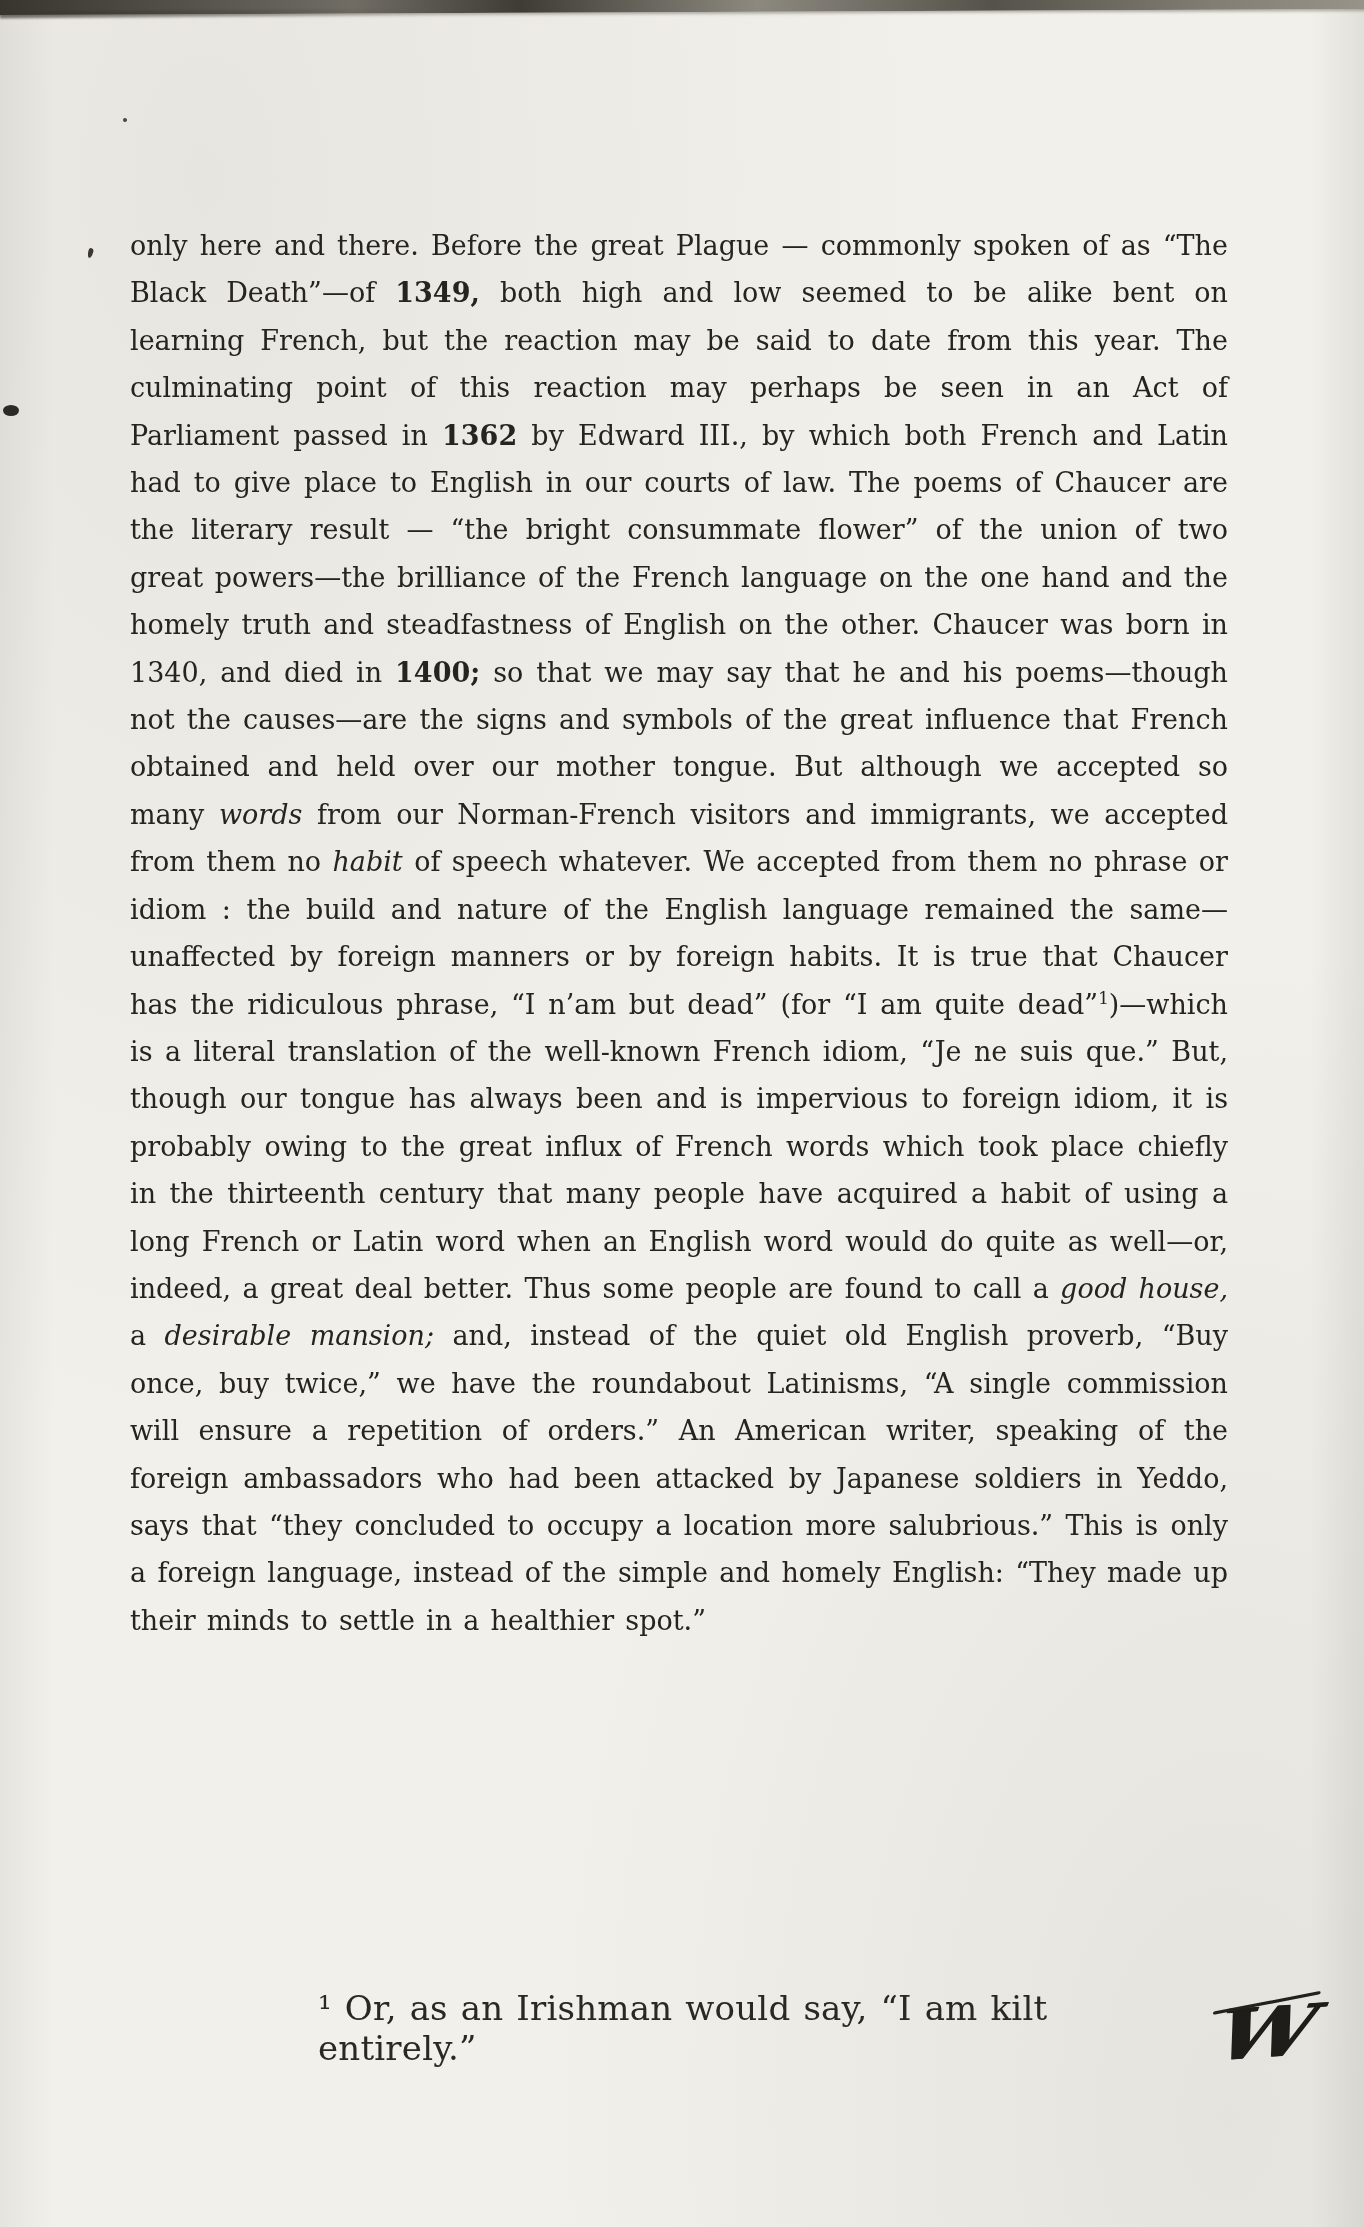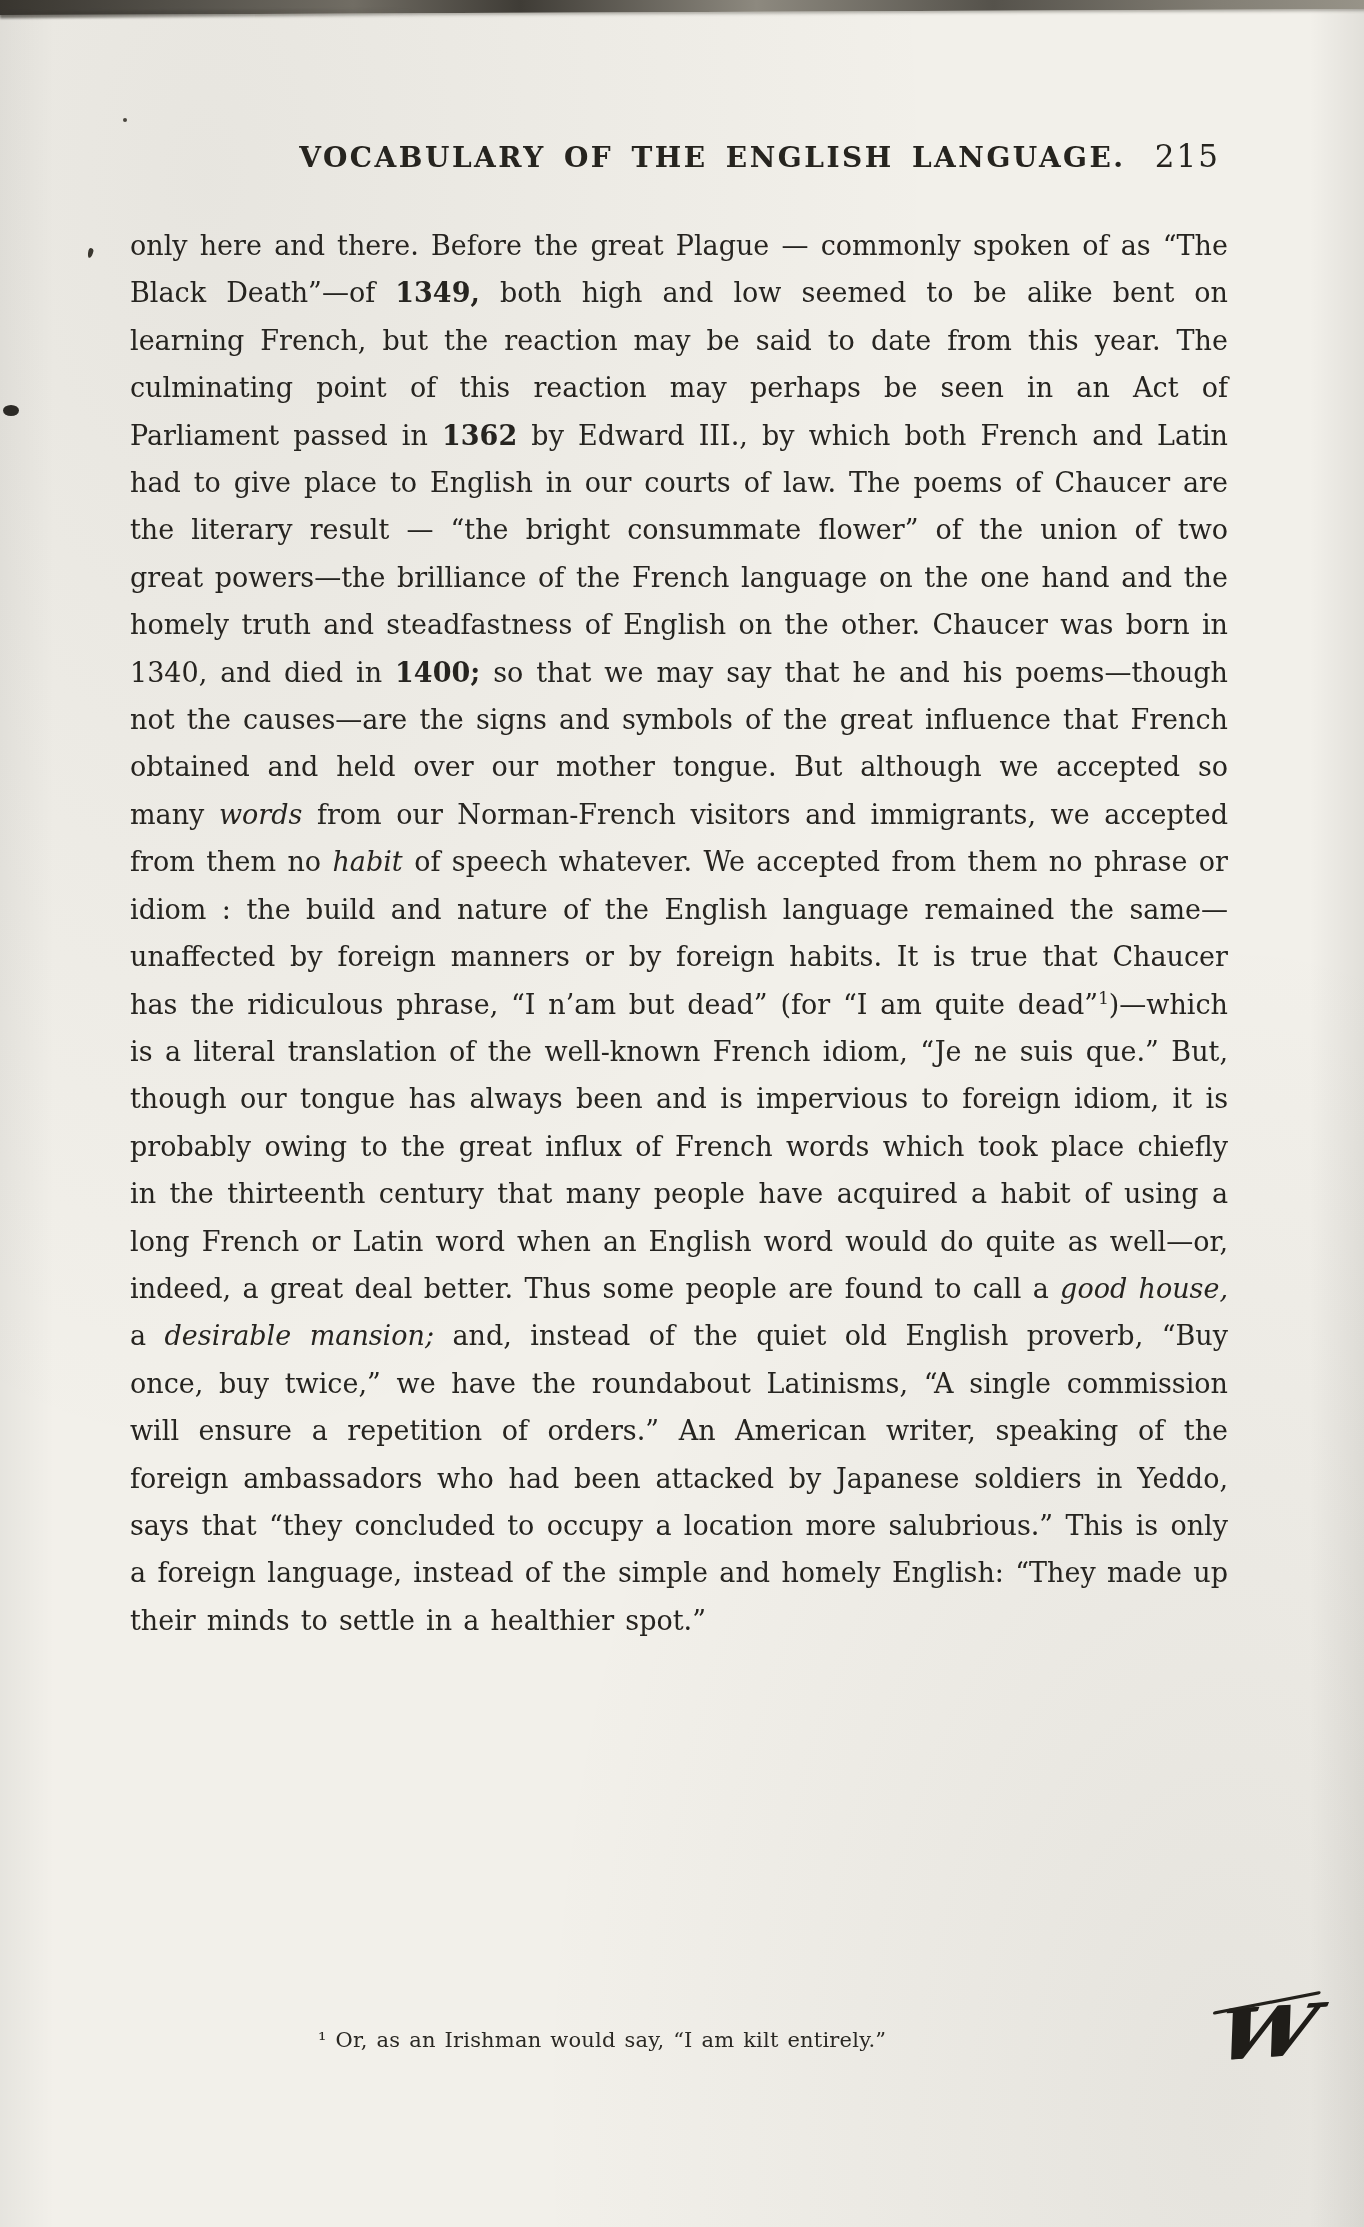--- a/index.html
+++ b/index.html
@@ -63,23 +63,22 @@
     font-size:27px;line-height:47.4px;
     text-align:justify;
     word-spacing:2.5px;
     color:#262420;
   }
   .body-text .b{font-weight:bold;}
   .body-text .i{font-style:italic;}
   .body-text sup{font-size:0.62em;line-height:0;}
   .footnote{
     position:absolute;top:1988px;left:318px;width:800px;
-    font-size:21px;letter-spacing:0.2px;word-spacing:2px;
+    font-size:34px;letter-spacing:0.2px;word-spacing:2px;
     color:#2a2823;
-    margin-top:40px;
   }
   .handwritten-mark{
     position:absolute;right:52px;top:1982px;
     font-size:86px;font-style:italic;font-weight:bold;
     color:#1f1d19;
     transform:skewX(-14deg) rotate(-4deg) scaleY(0.82);
     letter-spacing:-4px;
     text-shadow:1px 0 0 #1f1d19;
   }
   .handwritten-mark::before{
@@ -94,24 +93,20 @@
 <body>
 
 <div class="page">
 
   <div class="scan-edge-top"></div>
   <div class="scan-edge-top-smudge"></div>
   <div class="ink-speck-left"></div>
   <div class="ink-speck-apostrophe"></div>
   <div class="ink-speck-dot"></div>
 
-  <div class="header">
-    <span class="title">VOCABULARY OF THE ENGLISH LANGUAGE.</span>
-    <span class="page-num">215</span>
-  </div>
 
   <div class="body-text"><span>only here and there. Before the great Plague — commonly spoken of as “The Black Death”—of </span><span class="b">1349,</span><span> both high and low seemed to be alike bent on learning French, but the reaction may be said to date from this year. The culminating point of this reaction may perhaps be seen in an Act of Parliament passed in </span><span class="b">1362</span><span> by Edward III., by which both French and Latin had to give place to English in our courts of law. The poems of Chaucer are the literary result — “the bright consummate flower” of the union of two great powers—the brilliance of the French language on the one hand and the homely truth and steadfastness of English on the other. Chaucer was born in 1340, and died in </span><span class="b">1400;</span><span> so that we may say that he and his poems—though not the causes—are the signs and symbols of the great influence that French obtained and held over our mother tongue. But although we accepted so many </span><span class="i">words</span><span> from our Norman-French visitors and immigrants, we accepted from them no </span><span class="i">habit</span><span> of speech whatever. We accepted from them no phrase or idiom : the build and nature of the English language remained the same—unaffected by foreign manners or by foreign habits. It is true that Chaucer has the ridiculous phrase, “I n’am but dead” (for “I am quite dead”</span><sup>1</sup><span>)—which is a literal translation of the well-known French idiom, “Je ne suis que.” But, though our tongue has always been and is impervious to foreign idiom, it is probably owing to the great influx of French words which took place chiefly in the thirteenth century that many people have acquired a habit of using a long French or Latin word when an English word would do quite as well—or, indeed, a great deal better. Thus some people are found to call a </span><span class="i">good house,</span><span> a </span><span class="i">desirable mansion;</span><span> and, instead of the quiet old English proverb, “Buy once, buy twice,” we have the roundabout Latinisms, “A single commission will ensure a repetition of orders.” An American writer, speaking of the foreign ambassadors who had been attacked by Japanese soldiers in Yeddo, says that “they concluded to occupy a location more salubrious.” This is only a foreign language, instead of the simple and homely English: “They made up their minds to settle in a healthier spot.”</span></div>
 
   <div class="footnote">¹ Or, as an Irishman would say, “I am kilt entirely.”</div>
 
   <div class="handwritten-mark">W</div>
 
 </div>
 
 </body></html>

